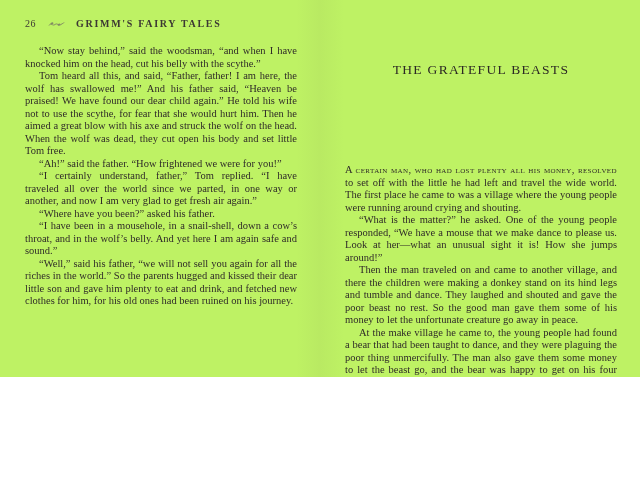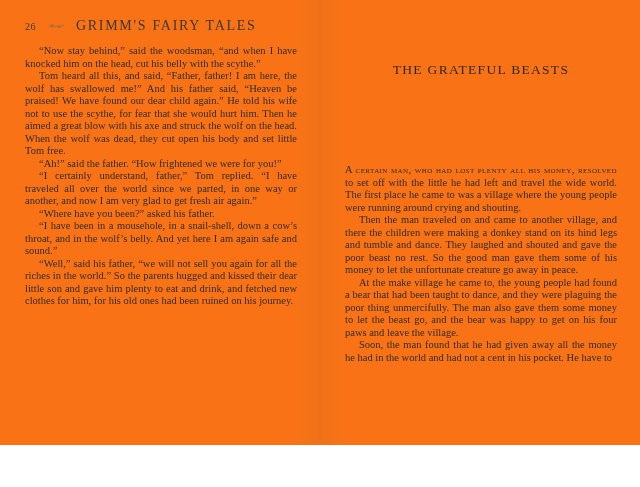--- a/index.html
+++ b/index.html
@@ -3,22 +3,22 @@
 <meta charset="utf-8">
 <style>
   html, body { margin: 0; padding: 0; }
   body {
     width: 640px; height: 487px;
     font-family: "Liberation Serif", serif;
     background: #ffffff;
   }
   .spread {
     position: relative;
-    width: 640px; height: 445px;
-    background: #f97316;
+    width: 640px; height: 377px;
+    background: #bef264;
     overflow: hidden;
     color: #2f2b28;
   }
   
   .gutter {
     position: absolute; left: 296px; top: 0;
     width: 48px; height: 487px;
     background: linear-gradient(to right, rgba(0,0,0,0) 0%, rgba(90,80,70,0.05) 50%, rgba(0,0,0,0) 100%);
     pointer-events: none;
   }
@@ -40,22 +40,23 @@
     letter-spacing: 0.5px;
     color: #3c3833;
   }
   .ornament {
     margin: 0 11px 0 12px;
     display: inline-flex; align-items: center;
     opacity: 0.75;
   }
   .head-title {
     letter-spacing: 1.7px;
-    font-size: 14px;
+    font-size: 10px;
     color: #3c3833;
+    font-weight: bold;
   }
 
   .body-col {
     position: absolute; left: 25px; width: 272px;
     font-size: 10.5px;
     line-height: 12.5px;
     text-align: justify;
     color: #2f2b28;
   }
   .page-left  .body-col { top: 45px; }
@@ -115,20 +116,21 @@
       <p>“Where have you been?” asked his father.</p>
       <p>“I have been in a mousehole, in a snail-shell, down a cow’s throat, and in the wolf’s belly. And yet here I am again safe and sound.”</p>
       <p>“Well,” said his father, “we will not sell you again for all the riches in the world.” So the parents hugged and kissed their dear little son and gave him plenty to eat and drink, and fetched new clothes for him, for his old ones had been ruined on his journey.</p>
     </div>
   </div>
 
   <div class="page page-right">
     <div class="chapter-title">THE GRATEFUL BEASTS</div>
     <div class="body-col">
       <p class="no-indent"><span class="small-caps">A certain man, who had lost plenty all his money, resolved</span><span> to set off with the little he had left and travel the wide world. The first place he came to was a village where the young people were running around crying and shouting.</span></p>
+      <p>“What is the matter?” he asked. One of the young people responded, “We have a mouse that we make dance to please us. Look at her—what an unusual sight it is! How she jumps around!”</p>
       <p>Then the man traveled on and came to another village, and there the children were making a donkey stand on its hind legs and tumble and dance. They laughed and shouted and gave the poor beast no rest. So the good man gave them some of his money to let the unfortunate creature go away in peace.</p>
       <p>At the make village he came to, the young people had found a bear that had been taught to dance, and they were plaguing the poor thing unmercifully. The man also gave them some money to let the beast go, and the bear was happy to get on his four paws and leave the village.</p>
       <p>Soon, the man found that he had given away all the money he had in the world and had not a cent in his pocket. He have to</p>
     </div>
     <div class="page-footer">27</div>
   </div>
 
   <div class="gutter"></div>
 </div>
 

